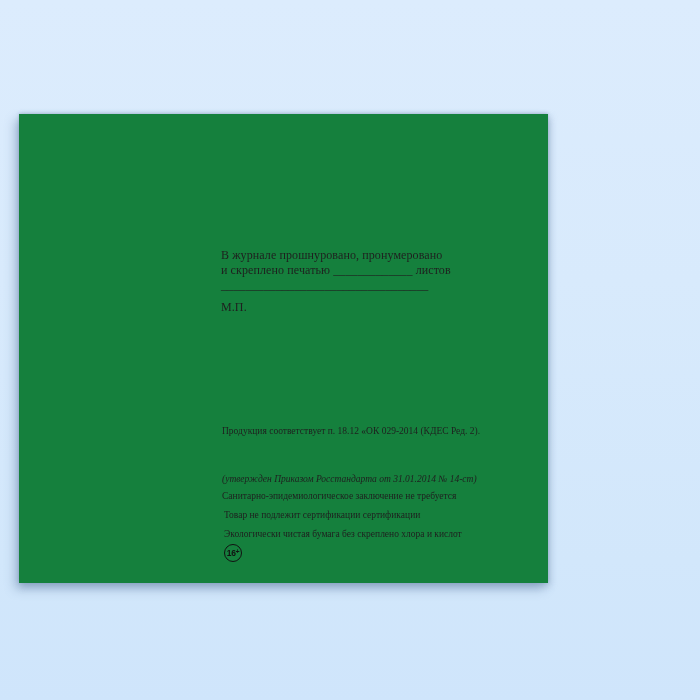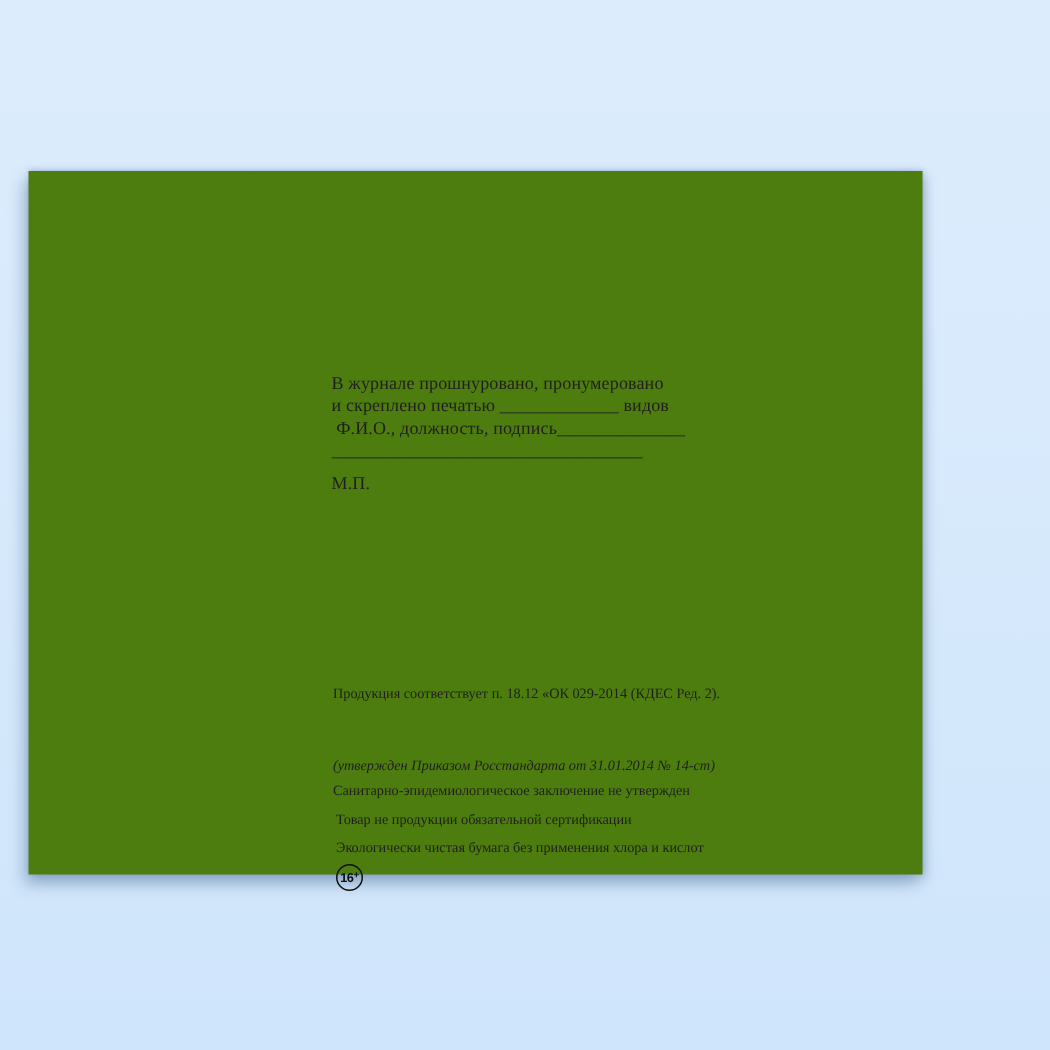--- a/index.html
+++ b/index.html
@@ -12,23 +12,23 @@
   body {
     background: linear-gradient(180deg, #dcecfd 0%, #d8eafc 40%, #d2e7fb 80%, #cfe5fb 100%);
     font-family: "Liberation Serif", serif;
     color: #1f1f1f;
     position: relative;
   }
   .sheet {
     position: absolute;
     left: 19px;
     top: 114px;
-    width: 596px;
+    width: 529px;
     height: 469px;
-    background: #4d7c0f;
+    background: #15803d;
     box-shadow:
       -4px 6px 10px rgba(98, 126, 164, 0.45),
       2px 3px 7px rgba(108, 136, 172, 0.38),
       0 -1px 3px rgba(128, 150, 184, 0.45);
   }
   .binding-block {
     position: absolute;
     left: 202px;
     top: 134px;
     width: 210px;
@@ -40,21 +40,21 @@
     white-space: pre;
   }
   .seal-label {
     text-align: left;
     margin-top: 7px;
     padding-right: 2px;
   }
   .compliance {
     position: absolute;
     left: 203px;
-    top: 344px;
+    top: 312px;
     width: 240px;
   }
   .c-line1 {
     font-size: 9.5px;
     line-height: 11.5px;
     white-space: nowrap;
   }
   .c-line2 {
     font-size: 8.5px;
     line-height: 11px;
@@ -123,33 +123,32 @@
   }
 </style>
 </head>
 <body>
 
 <div class="scene">
   <div class="sheet">
 
     <div class="binding-block">
       <div class="bl">В журнале прошнуровано, пронумеровано</div>
-      <div class="bl">и скреплено печатью _____________ видов</div>
-      <div class="bl"> Ф.И.О., должность, подпись______________</div>
+      <div class="bl">и скреплено печатью _____________ листов</div>
       <div class="bl">__________________________________</div>
       <div class="seal-label">М.П.</div>
     </div>
 
     <div class="compliance">
       <div class="c-line1">Продукция соответствует п. 18.12 «ОК 029-2014 (КДЕС Ред. 2).</div>
       <div class="c-line3">(утвержден Приказом Росстандарта от 31.01.2014 № 14-ст)</div>
 
-      <div class="c-standalone first">Санитарно-эпидемиологическое заключение не утвержден</div>
-      <div class="c-standalone indented">Товар не продукции обязательной сертификации</div>
-      <div class="c-standalone indented">Экологически чистая бумага без применения хлора и кислот</div>
+      <div class="c-standalone first">Санитарно-эпидемиологическое заключение не требуется</div>
+      <div class="c-standalone indented">Товар не подлежит сертификации сертификации</div>
+      <div class="c-standalone indented">Экологически чистая бумага без скреплено хлора и кислот</div>
 
       <div class="age-row">
         <div class="age-badge">
           <span>16</span>
             <span class="plus">+</span>
         </div>
       </div>
     </div>
 
   </div>

